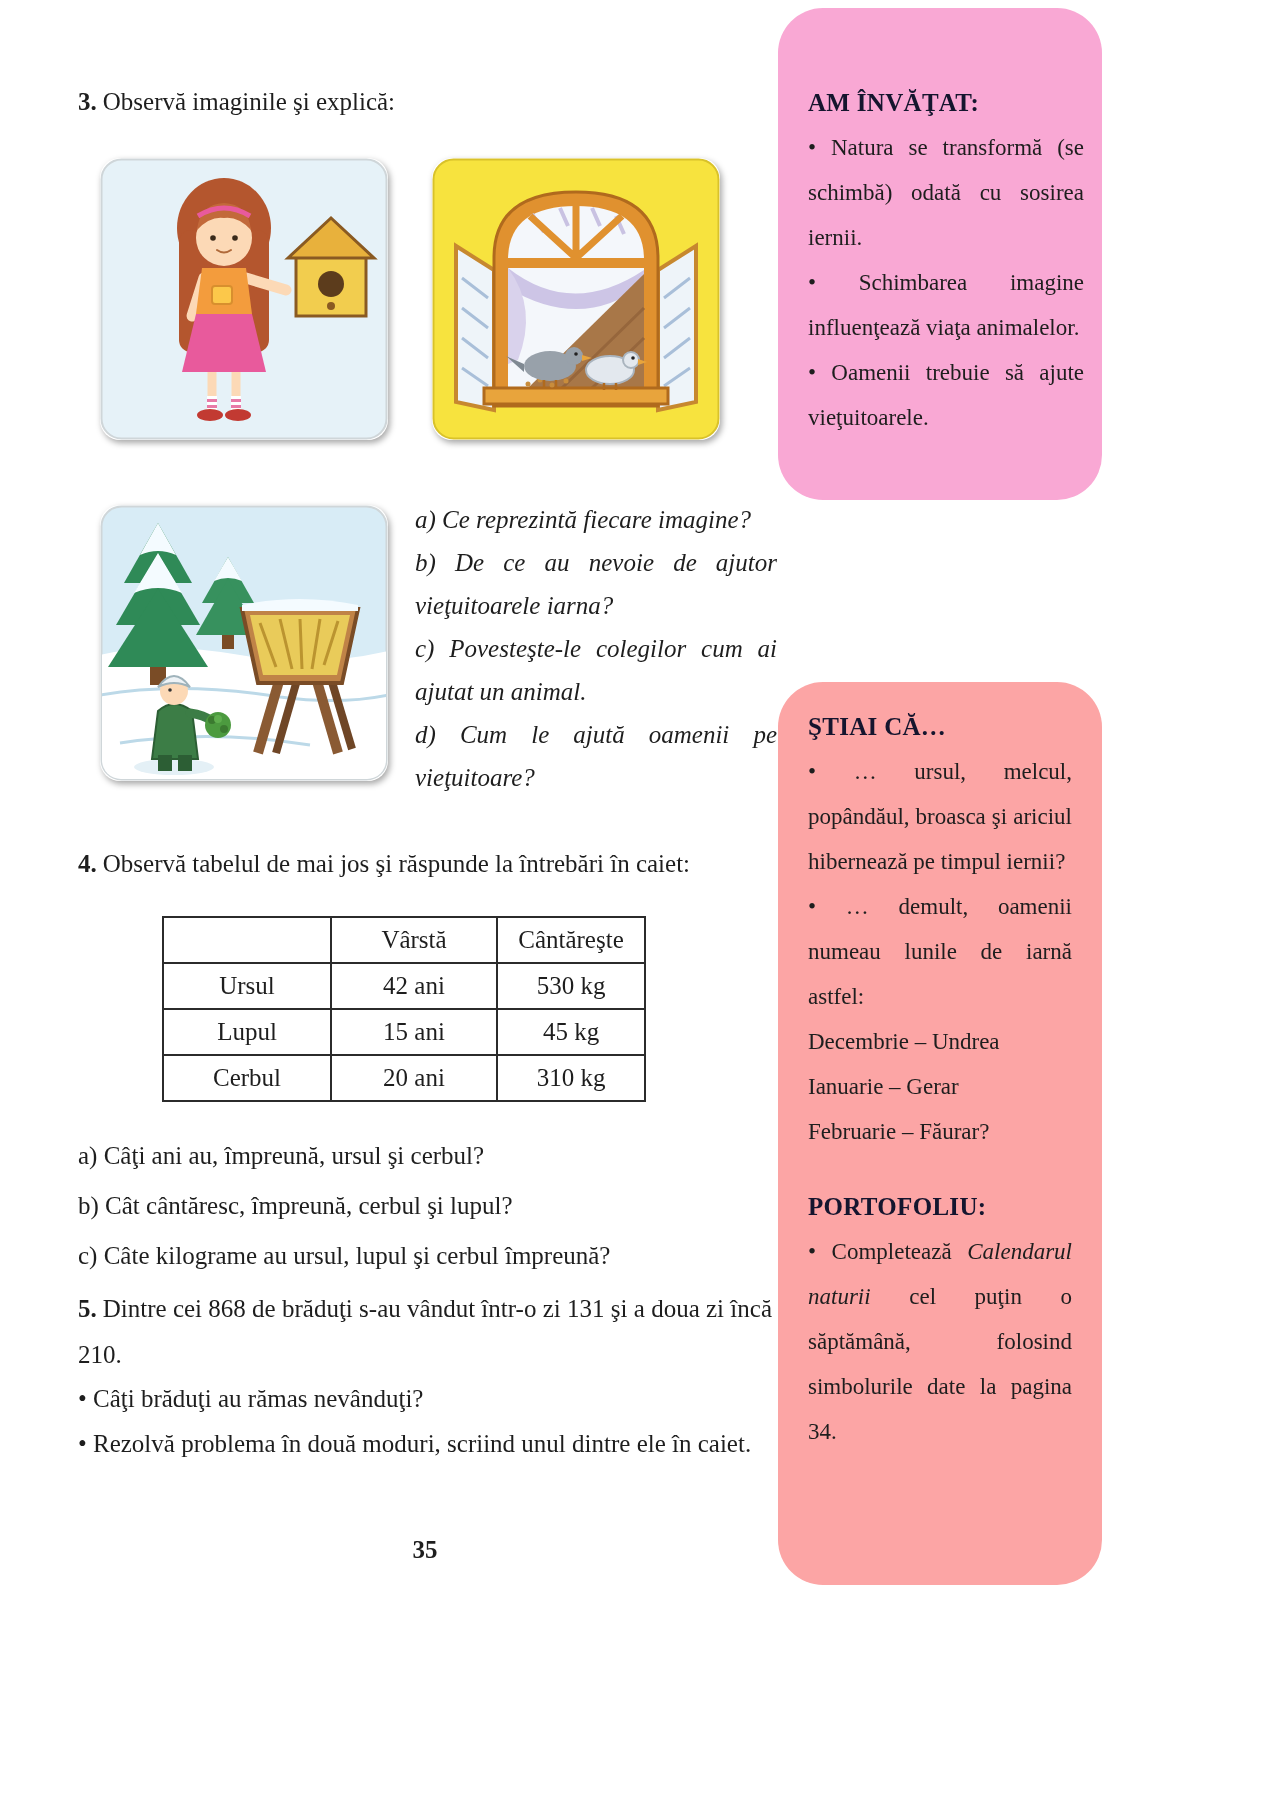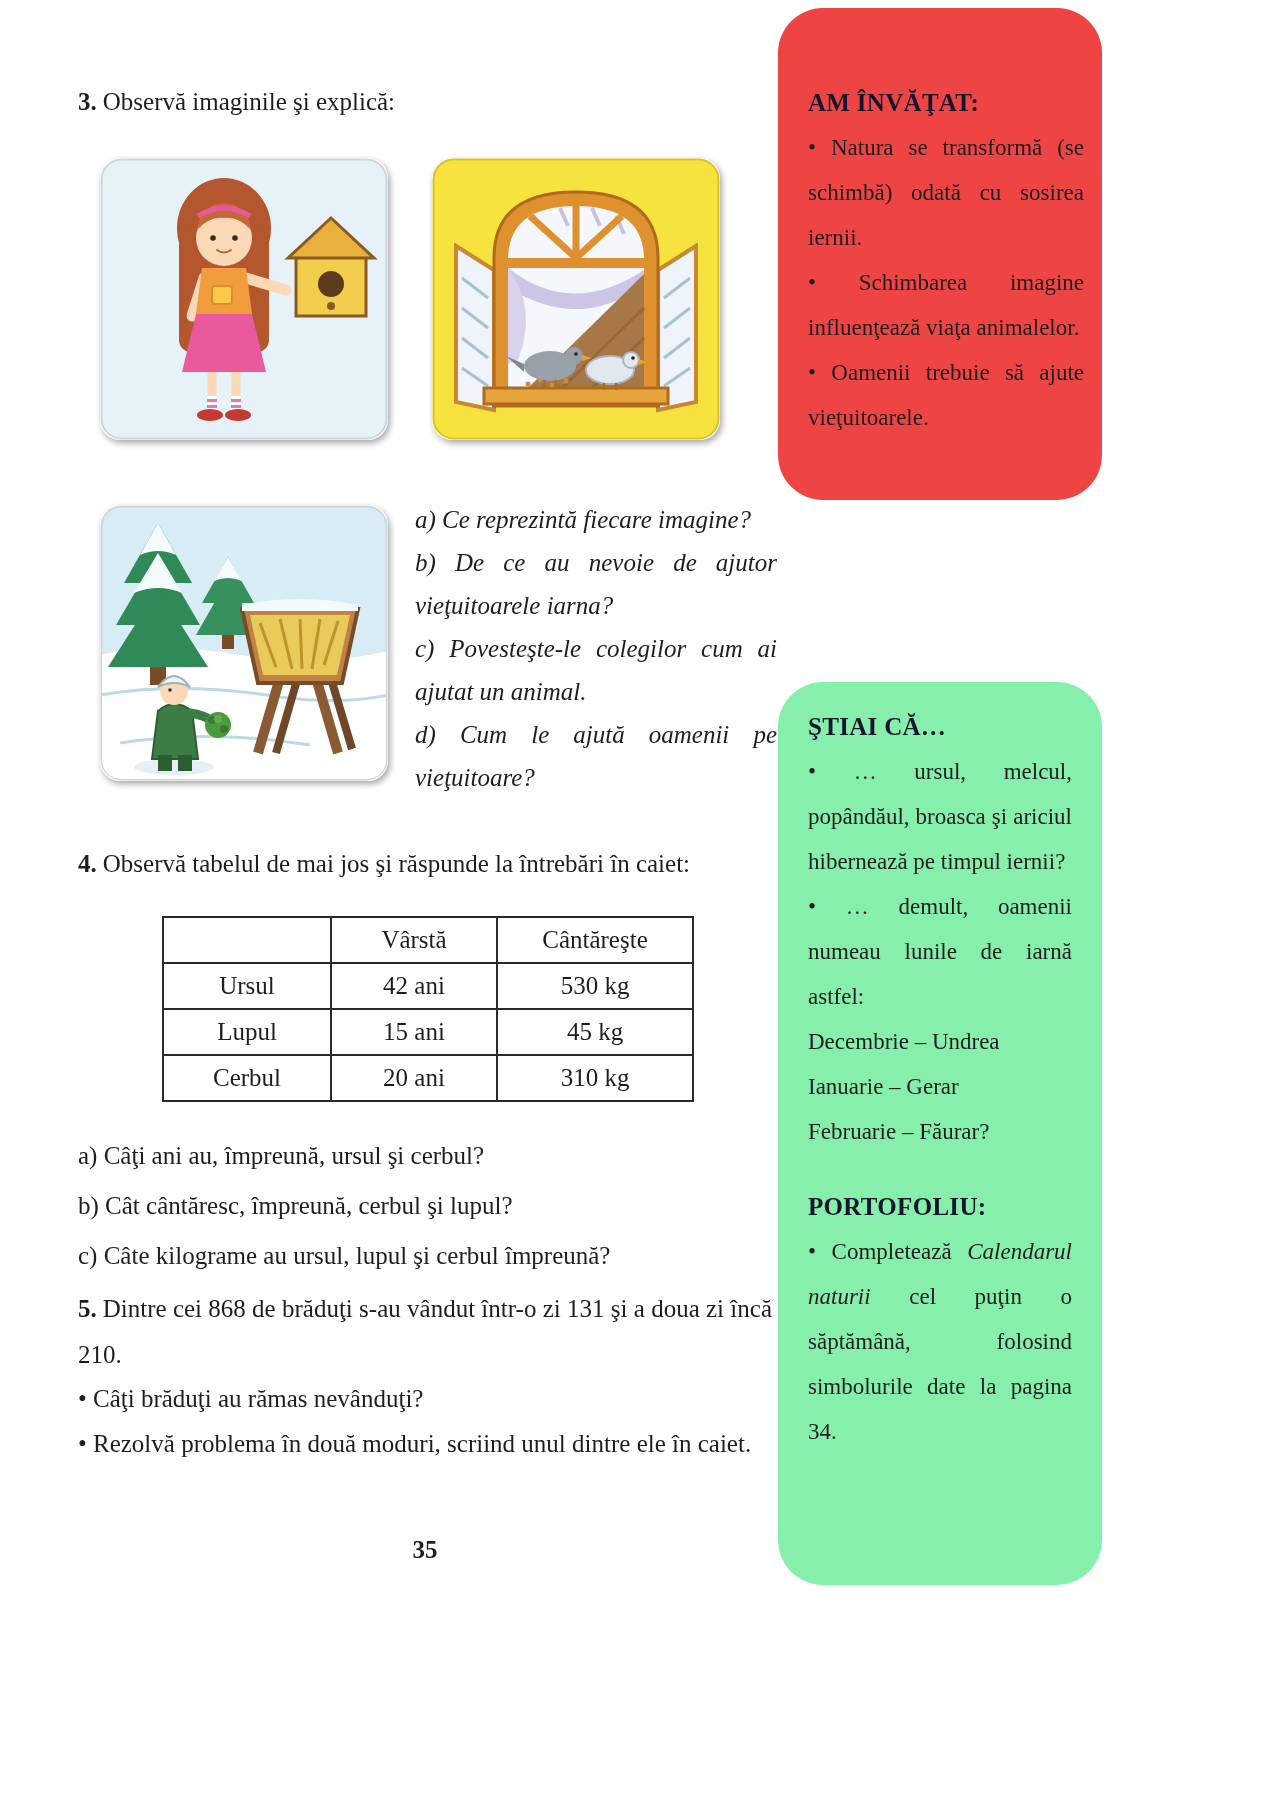--- a/index.html
+++ b/index.html
@@ -20,36 +20,36 @@
   .illus       { display:block; border-radius:20px; box-shadow:2px 3px 6px rgba(0,0,0,0.35); }
   .ex3-questions { position:absolute; left:415px; top:498px; width:362px;
                    font-size:25px; line-height:43px;font-style:italic; }
   .ex3-questions .q { text-align:justify; }
 
   .ex4-title   { position:absolute; left:78px;  top:850px; font-size:25px; }
   .ex4-table   { position:absolute; left:162px; top:916px; border-collapse:collapse; font-size:25px; }
   .ex4-table td { border:2px solid #2b2b2b; text-align:center; height:46px; padding:0 20px; }
   .ex4-table .c0 { width:168px; }
   .ex4-table .c1 { width:166px; }
-  .ex4-table .c2 { width:196px; }
+  .ex4-table .c2 { width:148px; }
 
   .ex4-questions { position:absolute; left:78px; top:1142px; font-size:25px; }
   .ex4-questions .q { height:50px; }
 
   .ex5         { position:absolute; left:78px; top:1286px; width:694px;
                  font-size:25px; line-height:46px; text-align:justify; }
   .ex5-bullets { position:absolute; left:78px; top:1376px; font-size:25px; line-height:45px; }
 
   .page-num    { position:absolute; left:78px; top:1492px; width:694px;
                  text-align:center; font-weight:bold; font-size:25px;margin-top:44px; }
 
   
   .box { position:absolute; left:778px; width:324px; border-radius:45px; }
-  .box-yellow { top:8px;   height:492px; background:#ef4444; padding:72px 18px 0 30px; }
-  .box-pink   { top:682px; height:903px; background:#86efac; padding:22px 30px 0 30px; }
+  .box-yellow { top:8px;   height:492px; background:#f9a8d4; padding:72px 18px 0 30px; }
+  .box-pink   { top:682px; height:903px; background:#fca5a5; padding:22px 30px 0 30px; }
   .box-heading { font-size:25px; font-weight:bold; color:#15152e; line-height:45px; letter-spacing:0.3px; }
   .box-text    { font-size:23px; line-height:45px; text-align:justify; }
   .box-line    { font-size:23px; line-height:45px; }
   .portofoliu-heading { margin-top:30px; }
   .italic { font-style:italic; }
 </style>
 </head>
 <body>
 
 <div class="page">

